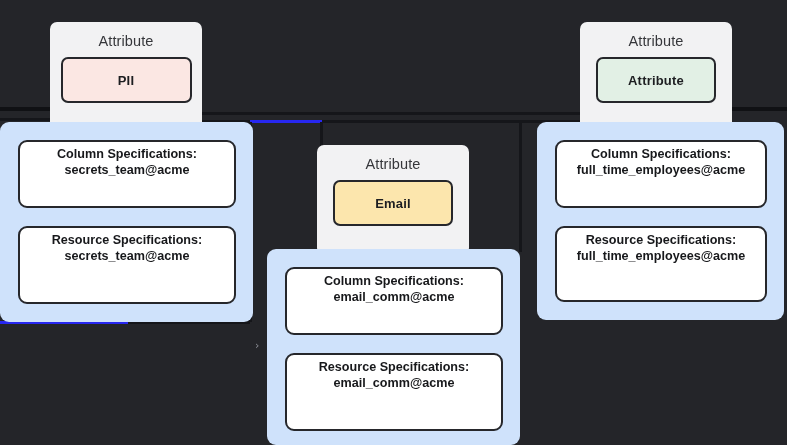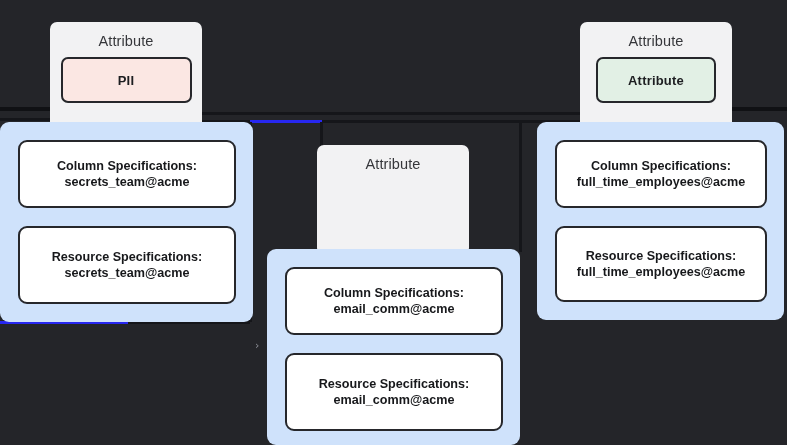--- a/index.html
+++ b/index.html
@@ -80,21 +80,20 @@
   }
   .spec-box {
     position: absolute;
     box-sizing: border-box;
     background: #ffffff;
     border: 2.5px solid #26272b;
     border-radius: 9px;
     display: flex;
     flex-direction: column;
     align-items: center;
-    justify-content: center;
     text-align: center;
     color: #17181b;
     font-size: 12.6px;
     font-weight: bold;
     line-height: 1.28;
     padding: 4px 6px;
   }
   .spec-box .ln { display: block; white-space: nowrap; }
 
   
@@ -136,20 +135,21 @@
     <div class="attr-chip chip-pii" style="width:131px; height:46px;">PII</div>
   </div>
 
   <div class="attr-card" style="left:580px; top:0px; width:152px; height:110px;">
     <div class="attr-title">Attribute</div>
     <div class="attr-chip chip-financial" style="width:120px; height:46px;">Attribute</div>
   </div>
 
   <div class="attr-card" style="left:317px; top:123px; width:152px; height:110px;">
     <div class="attr-title">Attribute</div>
+    <div class="attr-chip chip-email" style="width:120px; height:46px;">Email</div>
   </div>
 
   <div class="spec-group" style="left:0px; top:122px; width:253px; height:200px;">
     <div class="spec-box" style="left:18px; top:18px; width:218px; height:68px;">
       <span class="ln">Column Specifications:</span>
       <span class="ln">secrets_team@acme</span>
     </div>
     <div class="spec-box" style="left:18px; top:104px; width:218px; height:78px;">
       <span class="ln">Resource Specifications:</span>
       <span class="ln">secrets_team@acme</span>

